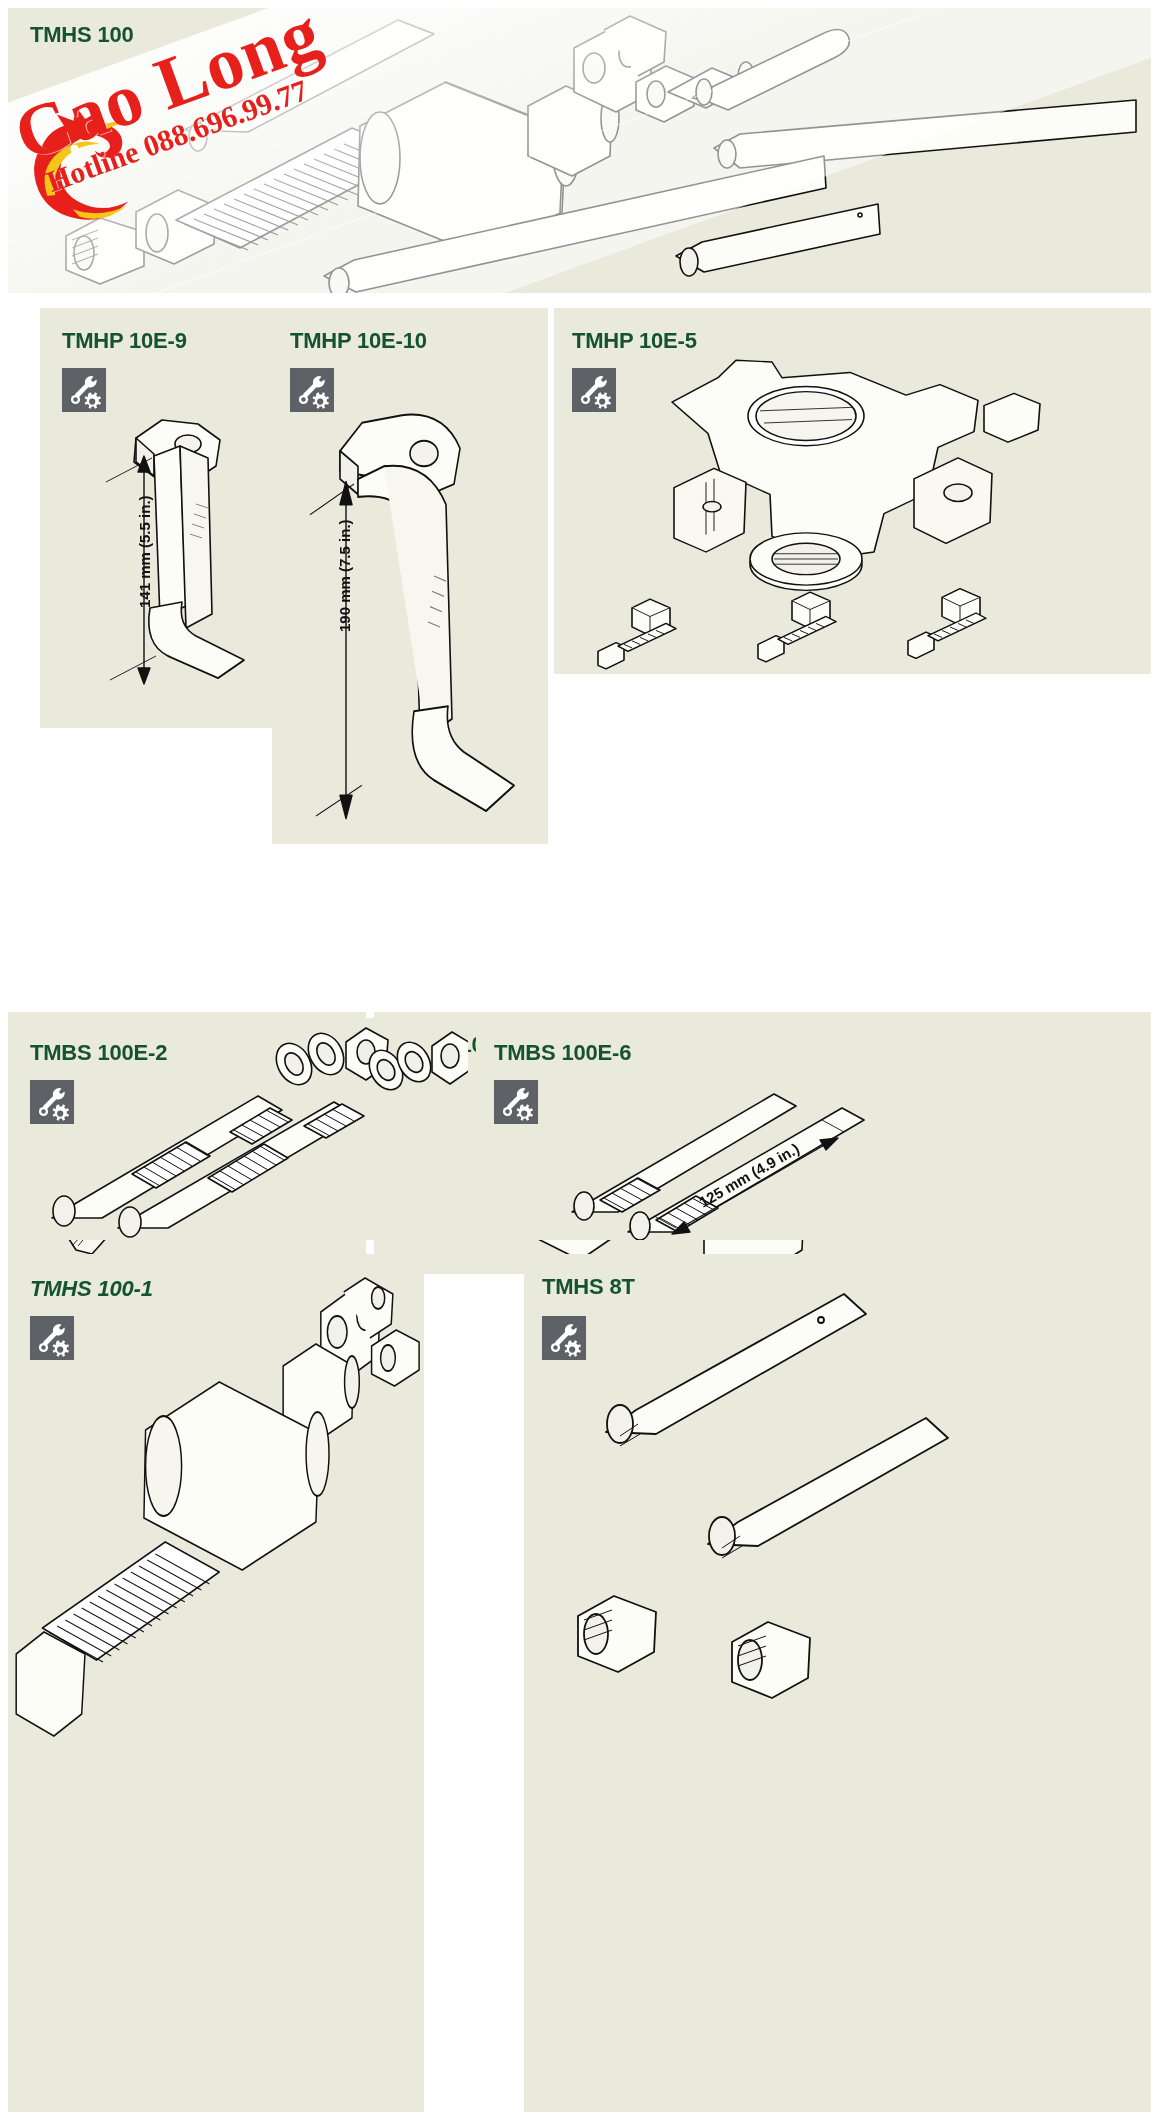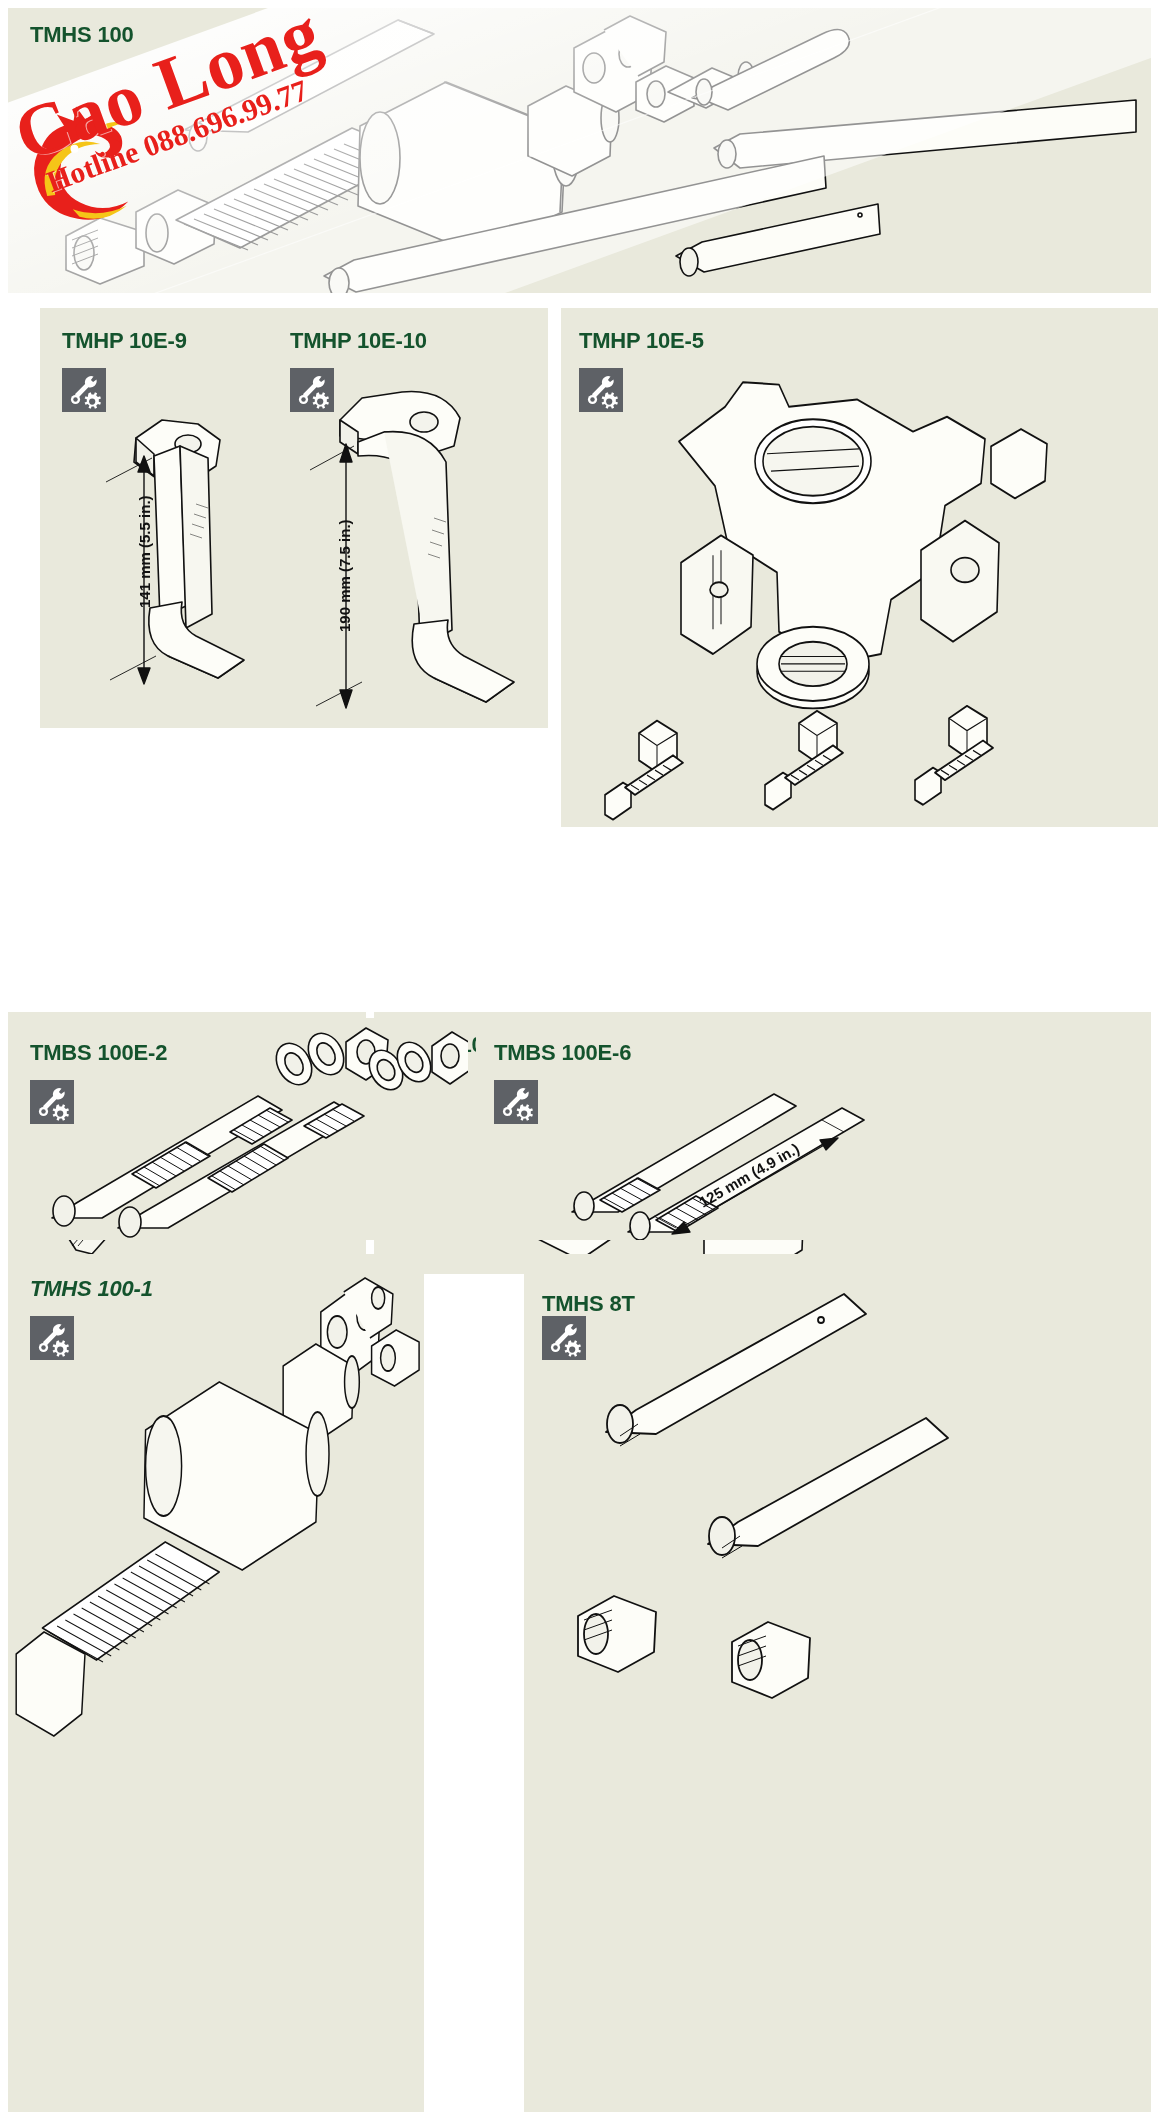--- a/index.html
+++ b/index.html
@@ -218,21 +218,21 @@
           <circle cx="13.5" cy="31.5" r="4.6"></circle>
           <circle cx="13.5" cy="31.5" r="2.2" fill="#5e6166"></circle>
           <path d="M26.5 25.2 l2.2 -.9 l.9 2.2 l2.4 0 l.9 -2.2 l2.2 .9 l-.9 2.2 l1.7 1.7 l2.2 -.9 l.9 2.2 l-2.2 .9 l0 2.4 l2.2 .9 l-.9 2.2 l-2.2 -.9 l-1.7 1.7 l.9 2.2 l-2.2 .9 l-.9 -2.2 l-2.4 0 l-.9 2.2 l-2.2 -.9 l.9 -2.2 l-1.7 -1.7 l-2.2 .9 l-.9 -2.2 l2.2 -.9 l0 -2.4 l-2.2 -.9 l.9 -2.2 l2.2 .9 Z"></path>
           <circle cx="30.2" cy="33.6" r="3.1" fill="#5e6166"></circle>
         </g>
       </svg>
     </span>
     <div class="dim-label" style="left:96px;top:300px;transform:rotate(-90deg);">141 mm (5.5 in.)</div>
   </div>
 
-  <div class="panel" style="left:272px;top:308px;width:276px;height:420px;">
+  <div class="panel" style="left:272px;top:308px;width:276px;height:536px;">
     <div class="art">
       <svg viewBox="0 0 276 420" preserveAspectRatio="none">
         <g fill="#fdfdf8" stroke="#111" stroke-width="1.6" stroke-linejoin="round">
 
           <path d="M68 112 l22 -22 l40 -6 q42 -4 58 26 l-6 28 l-30 10 q-26 -22 -54 -16 l-30 -4 Z"></path>
           <ellipse cx="152" cy="114" rx="14" ry="10" fill="#f3f3ec"></ellipse>
           <path d="M68 112 l0 22 l18 12 l0 -22 Z" fill="#f1f1e9"></path>
 
           <path d="M86 134 l26 -10 q36 -2 56 28 l6 170 l-26 14 l-6 -166 q-14 -26 -56 -22 Z"></path>
           <path d="M112 124 q44 -4 62 30 l6 168 l-26 14" fill="#f7f7f0"></path>
@@ -261,21 +261,21 @@
           <circle cx="13.5" cy="31.5" r="4.6"></circle>
           <circle cx="13.5" cy="31.5" r="2.2" fill="#5e6166"></circle>
           <path d="M26.5 25.2 l2.2 -.9 l.9 2.2 l2.4 0 l.9 -2.2 l2.2 .9 l-.9 2.2 l1.7 1.7 l2.2 -.9 l.9 2.2 l-2.2 .9 l0 2.4 l2.2 .9 l-.9 2.2 l-2.2 -.9 l-1.7 1.7 l.9 2.2 l-2.2 .9 l-.9 -2.2 l-2.4 0 l-.9 2.2 l-2.2 -.9 l.9 -2.2 l-1.7 -1.7 l-2.2 .9 l-.9 -2.2 l2.2 -.9 l0 -2.4 l-2.2 -.9 l.9 -2.2 l2.2 .9 Z"></path>
           <circle cx="30.2" cy="33.6" r="3.1" fill="#5e6166"></circle>
         </g>
       </svg>
     </span>
     <div class="dim-label" style="left:64px;top:324px;transform:rotate(-90deg);">190 mm (7.5 in.)</div>
   </div>
 
-  <div class="panel" style="left:554px;top:308px;width:597px;height:519px;margin-left:7px;">
+  <div class="panel" style="left:554px;top:308px;width:597px;height:366px;">
     <div class="art">
       <svg viewBox="0 0 597 420" preserveAspectRatio="none">
         <g fill="#fdfdf8" stroke="#111" stroke-width="1.6" stroke-linejoin="round">
 
           <path d="M118 108 l46 -28 l18 -20 l36 2 l10 18 l68 -6 l56 26 l34 -12 l38 18 l-4 36 l-36 18 l-10 52
                    l-44 24 l-10 44 l-50 8 l-52 -26 l-2 -48 l-50 -26 l-12 -44 Z"></path>
 
           <ellipse cx="252" cy="124" rx="58" ry="34" fill="#ffffff"></ellipse>
           <ellipse cx="252" cy="124" rx="50" ry="28" fill="#f6f6ef"></ellipse>
           <path d="M206 118 l92 -4 M210 132 l88 -4" stroke-width="0.9"></path>
@@ -651,21 +651,21 @@
           </g>
 
           <g>
             <path d="M208 388 l36 -20 l42 16 l-2 40 l-36 20 l-40 -16 Z"></path>
             <ellipse cx="226" cy="406" rx="12" ry="20" fill="#f2f2ea"></ellipse>
             <path d="M214 392 l28 -10 M214 402 l28 -10 M214 412 l28 -10" stroke-width="1"></path>
           </g>
         </g>
       </svg>
     </div>
-    <div class="panel-title" style="left:18px;top:37px;">TMHS 8T</div>
+    <div class="panel-title" style="left:18px;top:20px;">TMHS 8T</div>
     <span class="tool-icon" style="left:18px;top:62px;">
       <svg viewBox="0 0 44 44">
         <g fill="#ffffff">
           <path d="M31.5 8.5 l-2.6 3.4 l2.2 2.1 l3.4 -2.4 a6.4 6.4 0 0 1 -8.1 7.6 l-9.9 10.4 l-3.6 -3.4 l10.2 -10.1 a6.4 6.4 0 0 1 8.4 -7.6 Z"></path>
           <circle cx="13.5" cy="31.5" r="4.6"></circle>
           <circle cx="13.5" cy="31.5" r="2.2" fill="#5e6166"></circle>
           <path d="M26.5 25.2 l2.2 -.9 l.9 2.2 l2.4 0 l.9 -2.2 l2.2 .9 l-.9 2.2 l1.7 1.7 l2.2 -.9 l.9 2.2 l-2.2 .9 l0 2.4 l2.2 .9 l-.9 2.2 l-2.2 -.9 l-1.7 1.7 l.9 2.2 l-2.2 .9 l-.9 -2.2 l-2.4 0 l-.9 2.2 l-2.2 -.9 l.9 -2.2 l-1.7 -1.7 l-2.2 .9 l-.9 -2.2 l2.2 -.9 l0 -2.4 l-2.2 -.9 l.9 -2.2 l2.2 .9 Z"></path>
           <circle cx="30.2" cy="33.6" r="3.1" fill="#5e6166"></circle>
         </g>
       </svg>

